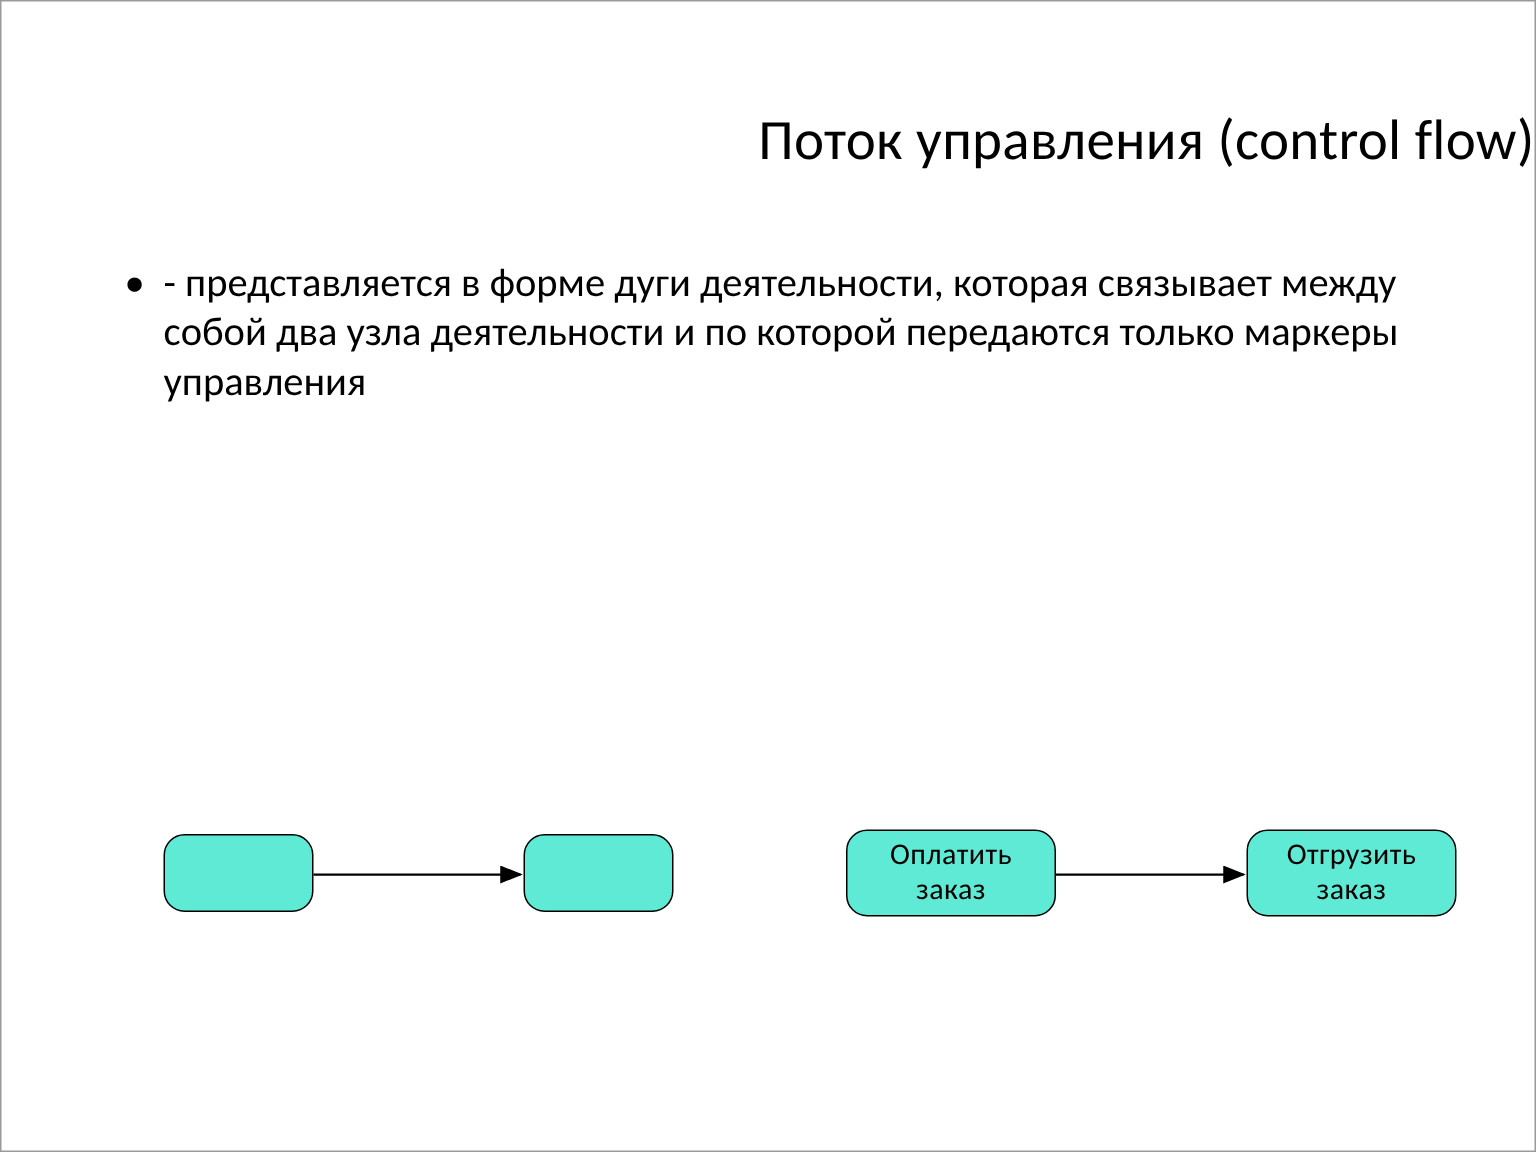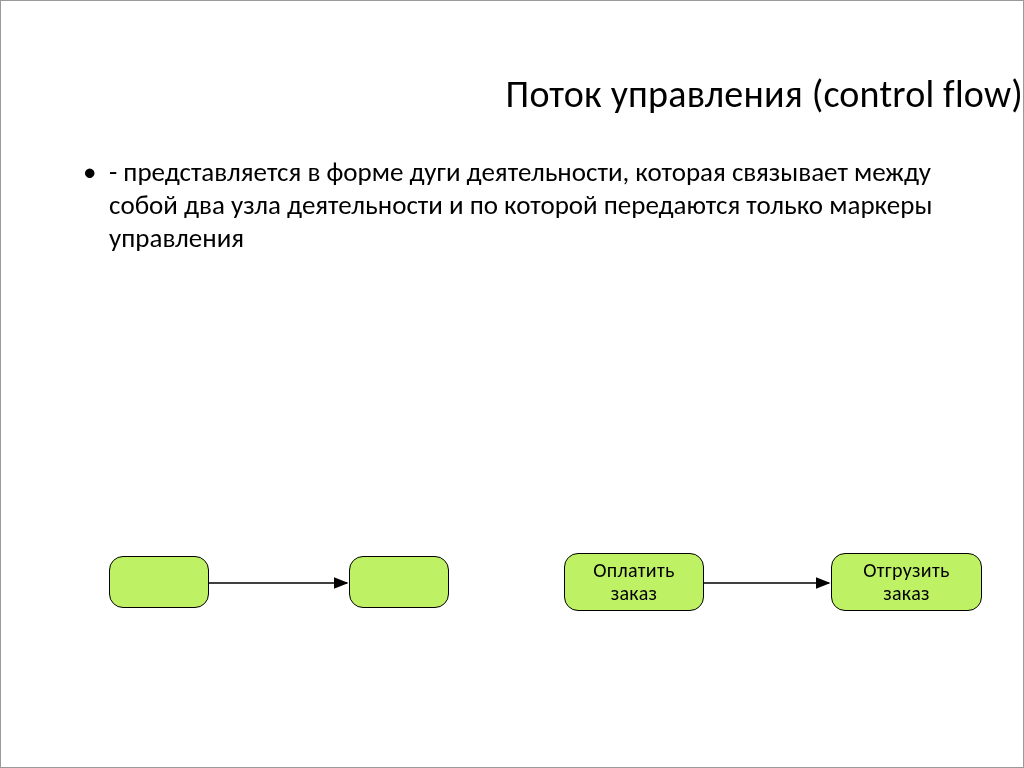--- a/index.html
+++ b/index.html
@@ -40,20 +40,21 @@
     margin: 0;
     padding: 0;
     list-style: none;
   }
   ul.bullets > li {
     position: relative;
     padding-left: 28px;
     font-size: 27px;
     line-height: 1.22;
     margin-bottom: 4px;
+    margin-top: 17px;
   }
   ul.bullets > li::before {
     content: "•";
     position: absolute;
     left: 2px;
     top: 0;
     font-size: 27px;
   }
   .diagram-area {
     position: absolute;
@@ -61,21 +62,21 @@
     top: 0;
     width: 1024px;
     height: 768px;
     pointer-events: none;
   }
   .node {
     position: absolute;
     box-sizing: border-box;
     border: 1.5px solid #000;
     border-radius: 14px;
-    background: #bef264;
+    background: #5eead4;
     display: flex;
     align-items: center;
     justify-content: center;
     text-align: center;
     font-size: 20px;
     line-height: 1.15;
     letter-spacing: 0.3px;
     padding: 2px 6px;
   }
   svg.arrows {
@@ -104,21 +105,21 @@
     <div class="node" style="left:108px; top:555px; width:100px; height:52px;">
       <span></span>
     </div>
     <div class="node" style="left:348px; top:555px; width:100px; height:52px;">
       <span></span>
     </div>
 
     <div class="node" style="left:563px; top:552px; width:140px; height:58px;">
       <span>Оплатить заказ</span>
     </div>
-    <div class="node" style="left:830px; top:552px; width:151px; height:58px;">
+    <div class="node" style="left:830px; top:552px; width:140px; height:58px;">
       <span>Отгрузить заказ</span>
     </div>
 
     <svg class="arrows">
       <defs>
         <marker id="arrowhead" markerWidth="10" markerHeight="8" refX="9" refY="4" orient="auto" markerUnits="strokeWidth">
           <path d="M0,0 L10,4 L0,8 Z" fill="#000"></path>
         </marker>
       </defs>
 

